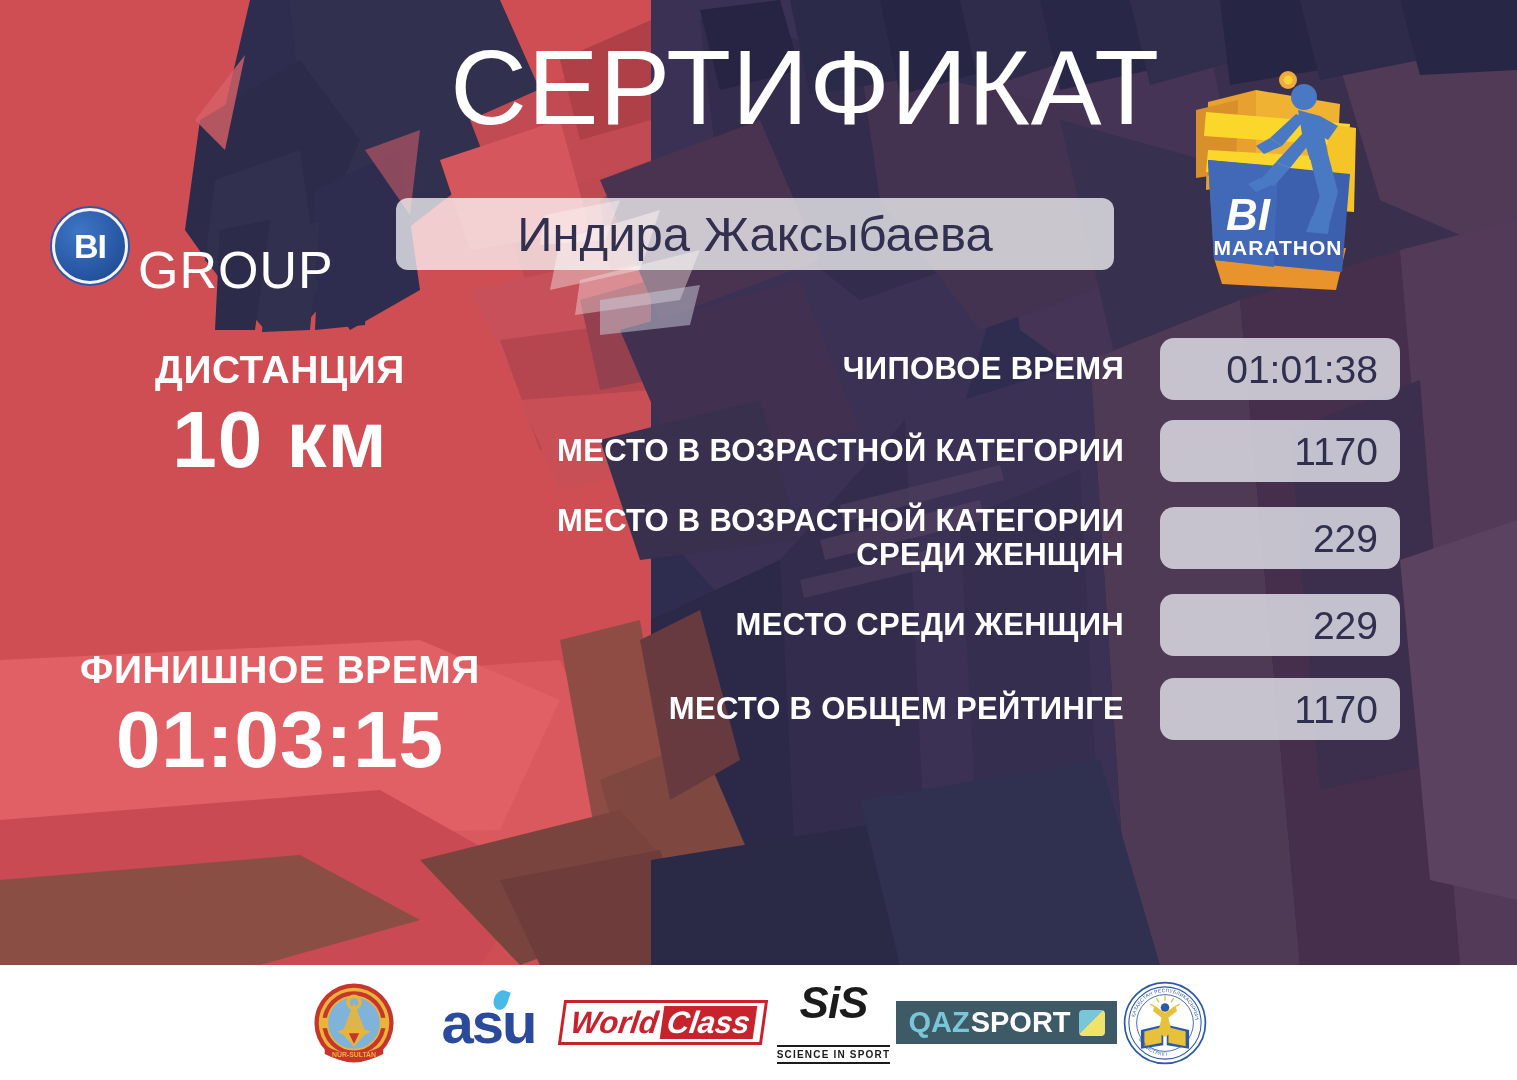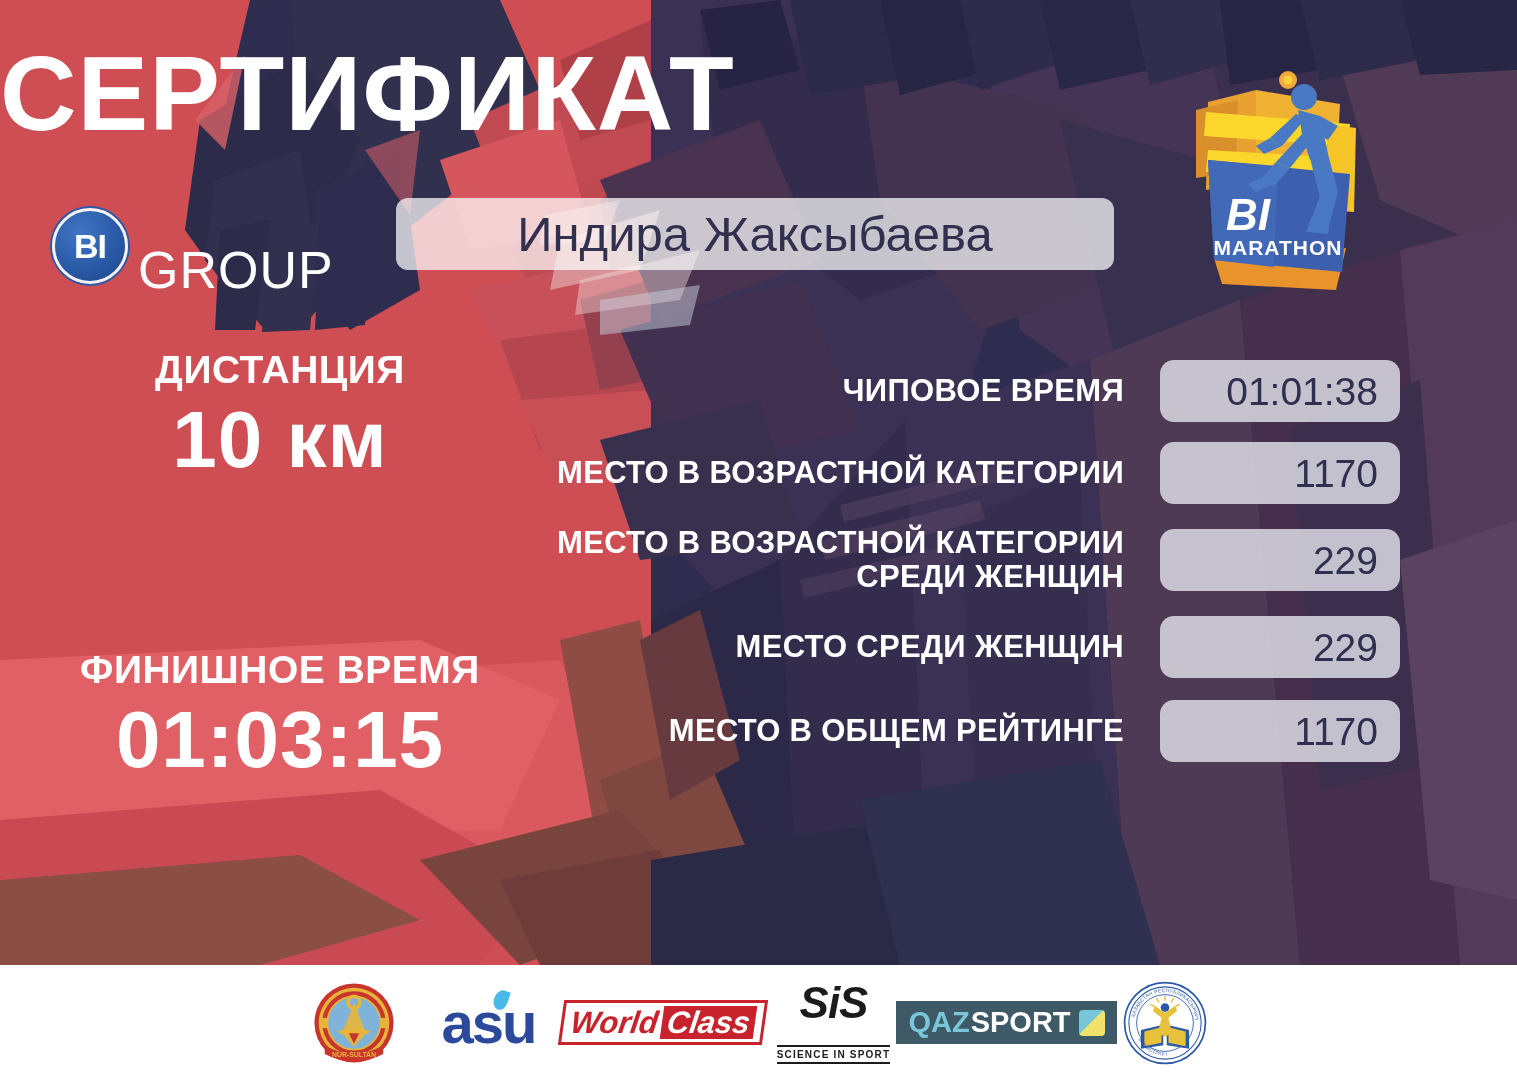--- a/index.html
+++ b/index.html
@@ -11,25 +11,25 @@
     overflow:hidden;
     background:#ffffff;
   }
 
   
   #art{position:absolute;left:0;top:0;width:1517px;height:965px;overflow:hidden;}
   #art svg{display:block;width:1517px;height:965px;}
 
   
   .title{
-    position:absolute;left:0;top:40px;width:1160px;
-    text-align:left;
+    position:absolute;left:0;top:34px;width:1160px;
+    text-align:right;
     color:#ffffff;
     font-size:106px;
-    font-weight:bold;
+    font-weight:normal;
     letter-spacing:1px;
     line-height:1;
     white-space:nowrap;
   }
 
   
   .bigroup{
     position:absolute;left:52px;top:196px;
     display:flex;align-items:center;gap:10px;
   }
@@ -70,21 +70,21 @@
   #dist-block{left:30px;top:348px;}
   #fin-block{left:30px;top:648px;}
   .blk-label{
     font-size:39px;font-weight:bold;line-height:1.12;letter-spacing:.5px;
   }
   .blk-value{
     font-size:80px;font-weight:bold;line-height:1.05;margin-top:6px;letter-spacing:1px;
   }
 
   
-  #stats{position:absolute;left:500px;top:360px;width:900px;}
+  #stats{position:absolute;left:500px;top:338px;width:900px;}
   .stat-row{
     display:flex;align-items:center;justify-content:flex-end;
     margin-bottom:20px;
   }
   .stat-label{
     flex:1;
     text-align:right;
     color:#ffffff;
     font-size:31px;
     font-weight:bold;

